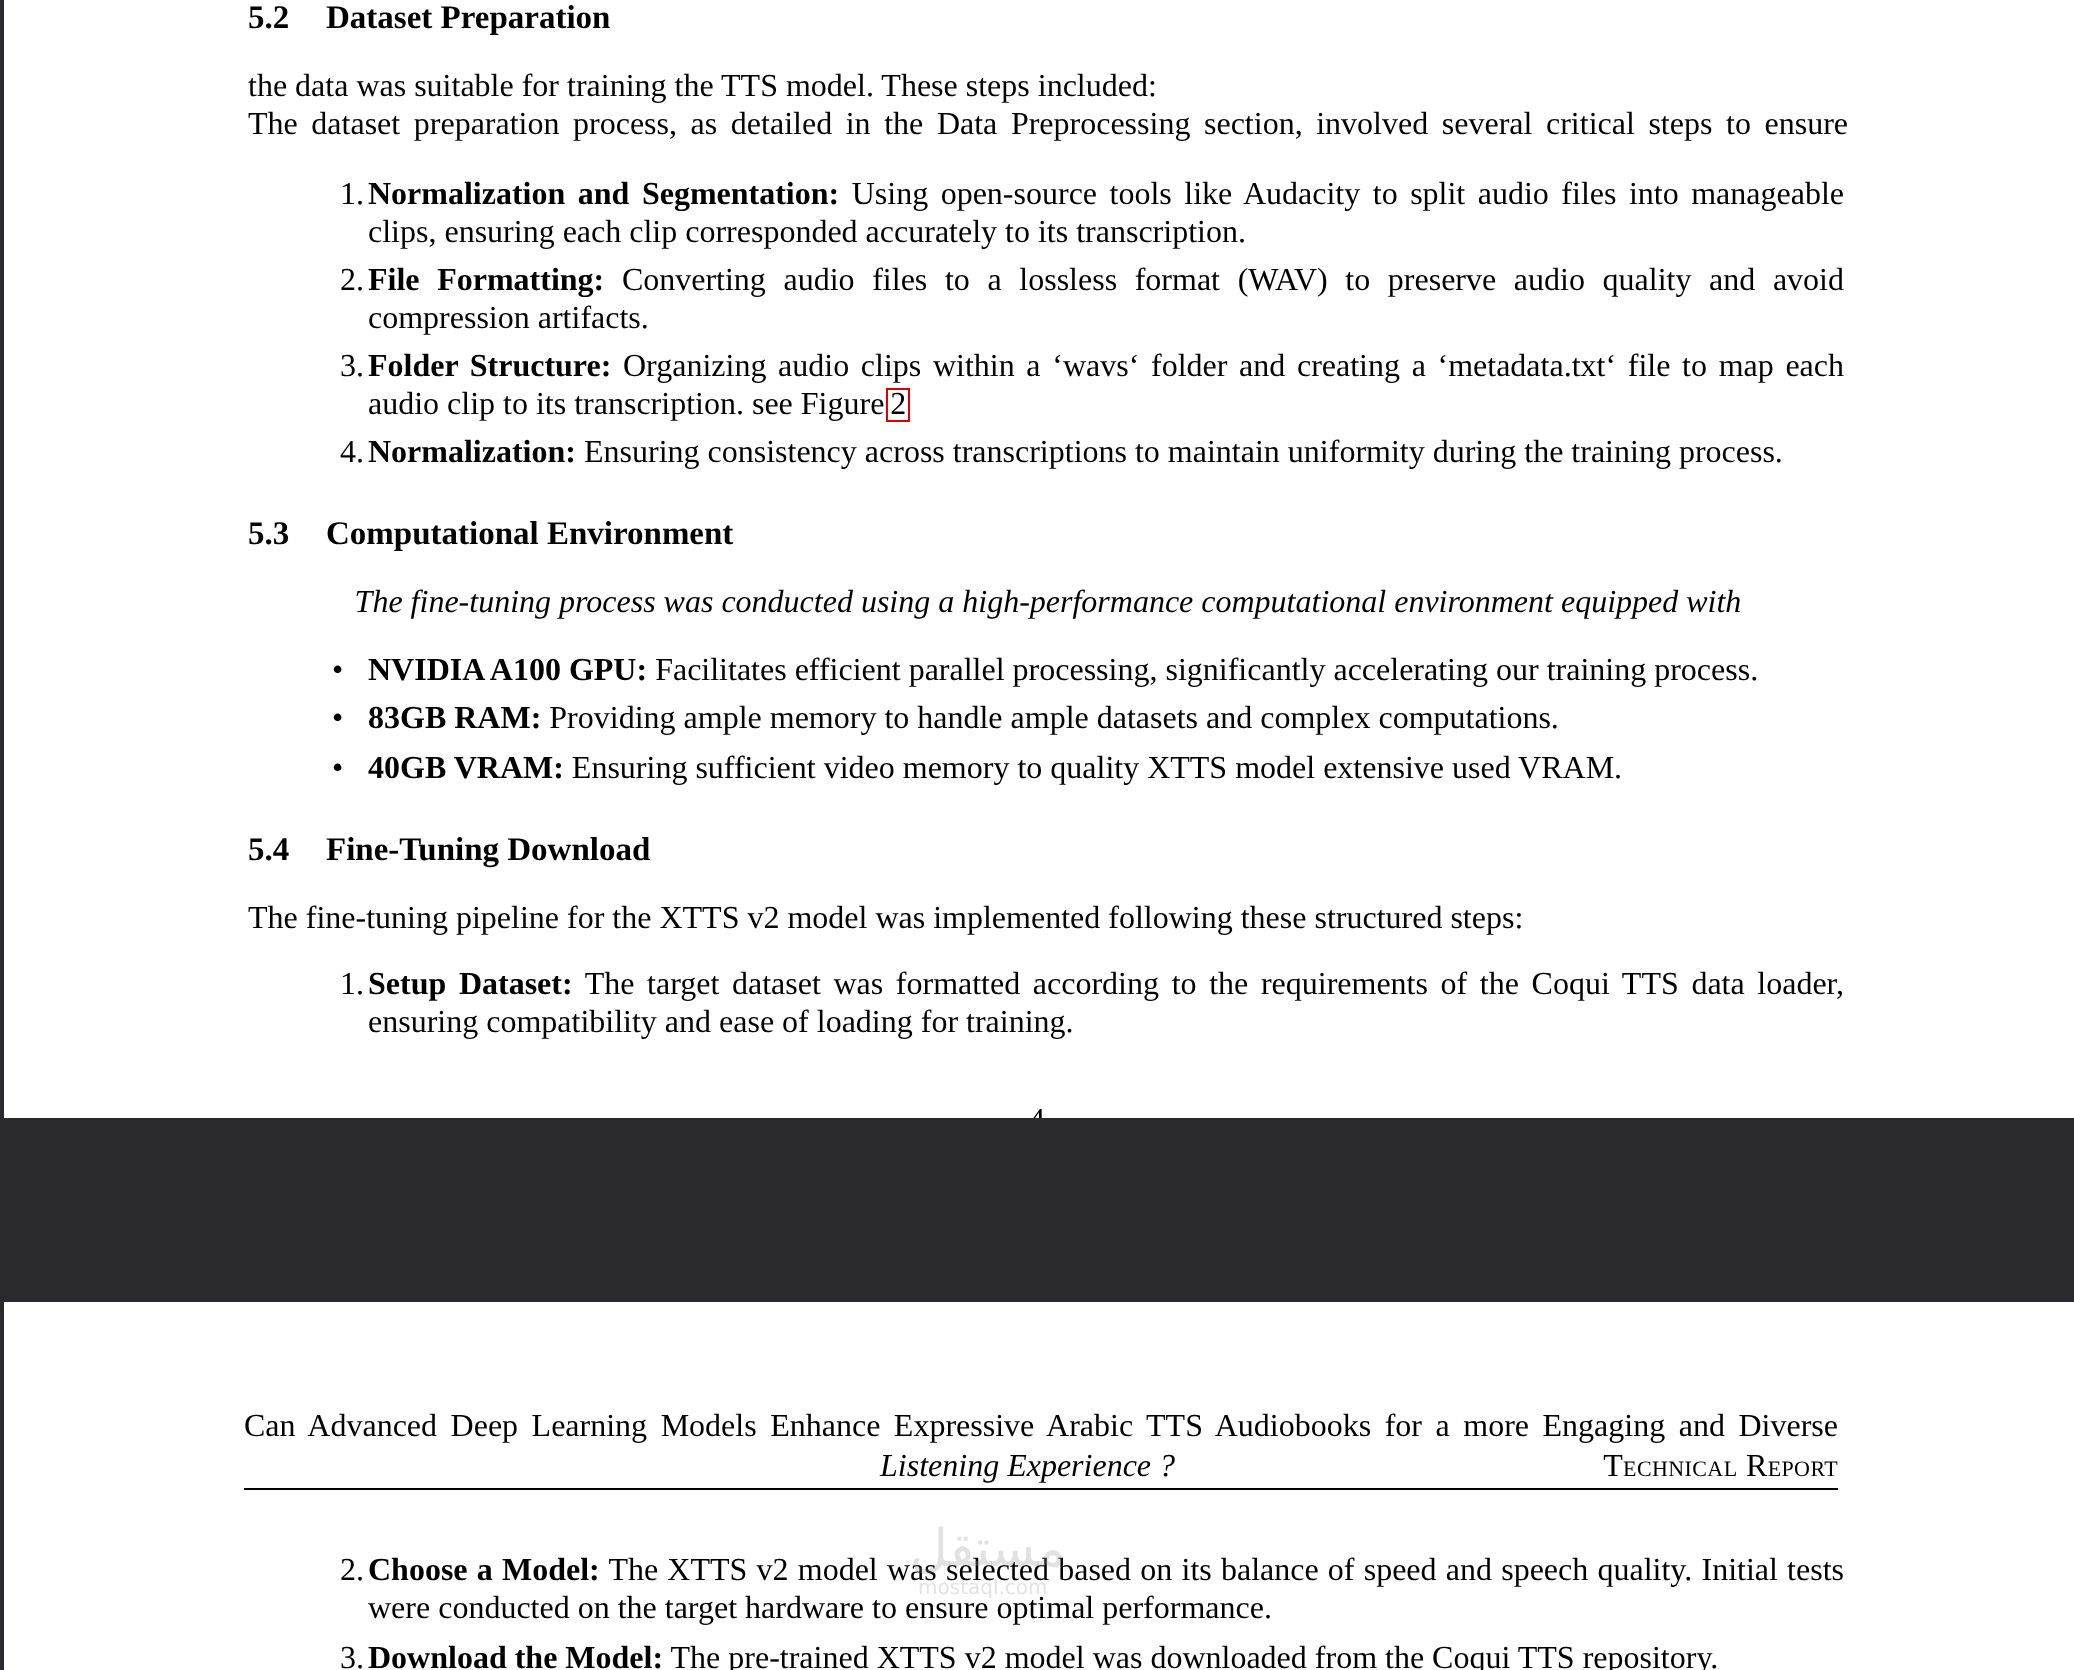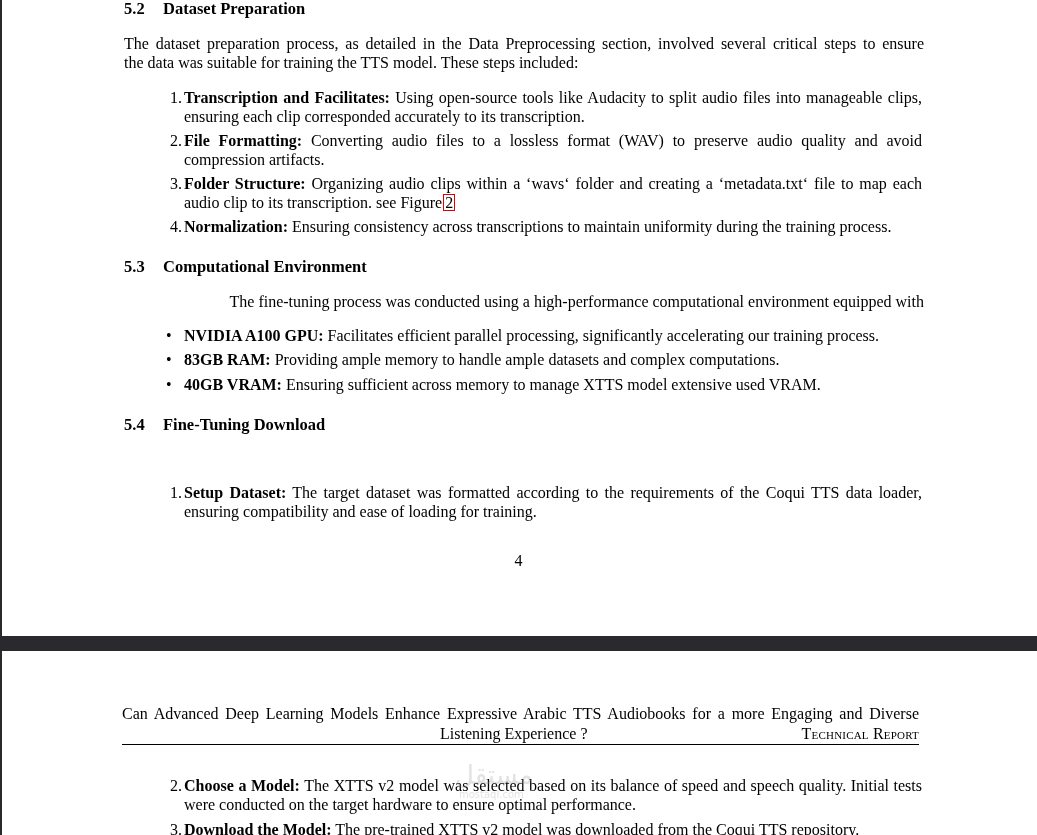--- a/index.html
+++ b/index.html
@@ -18,21 +18,21 @@
       height: 835px;
       background: #2a2a2e;
     }
     .page {
       position: absolute;
       left: 2px;
       width: 1035px;
       background: #fff;
       overflow: hidden;
     }
-    .page-top { top: 0; height: 636px; }
+    .page-top { top: 0; height: 559px; }
     .page-bottom { top: 651px; height: 184px; }
 
     .section-heading {
       position: absolute;
       left: 122px;
       font-weight: bold;
       font-size: 16.5px;
       white-space: nowrap;
     }
     .section-heading .num { display: inline-block; width: 39px; }
@@ -95,20 +95,21 @@
       width: 797px;
       font-size: 16px;
       line-height: 20px;
     }
     .running-header .line1 { white-space: nowrap; text-align: justify; text-align-last: justify; }
     .running-header .line2 { position: relative; height: 20px; }
     .running-header .line2 .title-cont {
       position: absolute;
       left: 318px;
       white-space: nowrap;
+      font-style: italic;
     }
     .running-header .line2 .report-label {
       position: absolute;
       right: 0;
       font-variant: small-caps;
       font-size: 16px;
       letter-spacing: 0.2px;
     }
     .running-header-rule {
       position: absolute;
@@ -137,27 +138,27 @@
 
 <div class="viewer">
 
   <div class="page page-top">
 
     <div class="section-heading" style="top:-1px;">
       <span class="num">5.2</span><span>Dataset Preparation</span>
     </div>
 
     <div class="para" style="top:34px;">
+      <div>the data was suitable for training the TTS model. These steps included:</div>
       <div style="text-align:justify;text-align-last:justify;">The dataset preparation process, as detailed in the Data Preprocessing section, involved several critical steps to ensure</div>
-      <div>the data was suitable for training the TTS model. These steps included:</div>
     </div>
 
     <div class="item" style="top:88px;">
       <span class="marker">1.</span>
-      <div class="body"><b>Transcription and Facilitates:</b><span> Using open-source tools like Audacity to split audio files into manageable clips, ensuring each clip corresponded accurately to its transcription.</span></div>
+      <div class="body"><b>Normalization and Segmentation:</b><span> Using open-source tools like Audacity to split audio files into manageable clips, ensuring each clip corresponded accurately to its transcription.</span></div>
     </div>
 
     <div class="item" style="top:131px;">
       <span class="marker">2.</span>
       <div class="body"><b>File Formatting:</b><span> Converting audio files to a lossless format (WAV) to preserve audio quality and avoid compression artifacts.</span></div>
     </div>
 
     <div class="item" style="top:174px;">
       <span class="marker">3.</span>
       <div class="body"><b>Folder Structure:</b><span> Organizing audio clips within a ‘wavs‘ folder and creating a ‘metadata.txt‘ file to map each audio clip to its transcription. see Figure</span><span class="fig-ref">2</span></div>
@@ -165,41 +166,42 @@
 
     <div class="item" style="top:217px;">
       <span class="marker">4.</span>
       <div class="body oneline"><b>Normalization:</b><span> Ensuring consistency across transcriptions to maintain uniformity during the training process.</span></div>
     </div>
 
     <div class="section-heading" style="top:257px;">
       <span class="num">5.3</span><span>Computational Environment</span>
     </div>
 
-    <div class="para" style="top:292px;text-align:right;">The fine-tuning process was conducted using a high-performance computational environment equipped with</div>
+    <div class="para" style="top:292px;text-align:center;font-style:italic;">The fine-tuning process was conducted using a high-performance computational environment equipped with</div>
 
     <div class="item bullet" style="top:326px;">
       <span class="marker">•</span>
       <div class="body oneline"><b>NVIDIA A100 GPU:</b><span> Facilitates efficient parallel processing, significantly accelerating our training process.</span></div>
     </div>
 
     <div class="item bullet" style="top:350px;">
       <span class="marker">•</span>
       <div class="body oneline"><b>83GB RAM:</b><span> Providing ample memory to handle ample datasets and complex computations.</span></div>
     </div>
 
     <div class="item bullet" style="top:375px;">
       <span class="marker">•</span>
-      <div class="body oneline"><b>40GB VRAM:</b><span> Ensuring sufficient across memory to manage XTTS model extensive used VRAM.</span></div>
+      <div class="body oneline"><b>40GB VRAM:</b><span> Ensuring sufficient video memory to quality XTTS model extensive used VRAM.</span></div>
     </div>
 
     <div class="section-heading" style="top:415px;">
       <span class="num">5.4</span><span>Fine-Tuning Download</span>
     </div>
 
+    <div class="para" style="top:450px;text-align:left;">The fine-tuning pipeline for the XTTS v2 model was implemented following these structured steps:</div>
 
     <div class="item" style="top:483px;">
       <span class="marker">1.</span>
       <div class="body"><b>Setup Dataset:</b><span> The target dataset was formatted according to the requirements of the Coqui TTS data loader, ensuring compatibility and ease of loading for training.</span></div>
     </div>
 
     <div class="page-number" style="left:-2px;">4</div>
   </div>
 
   <div class="page page-bottom"></div>

